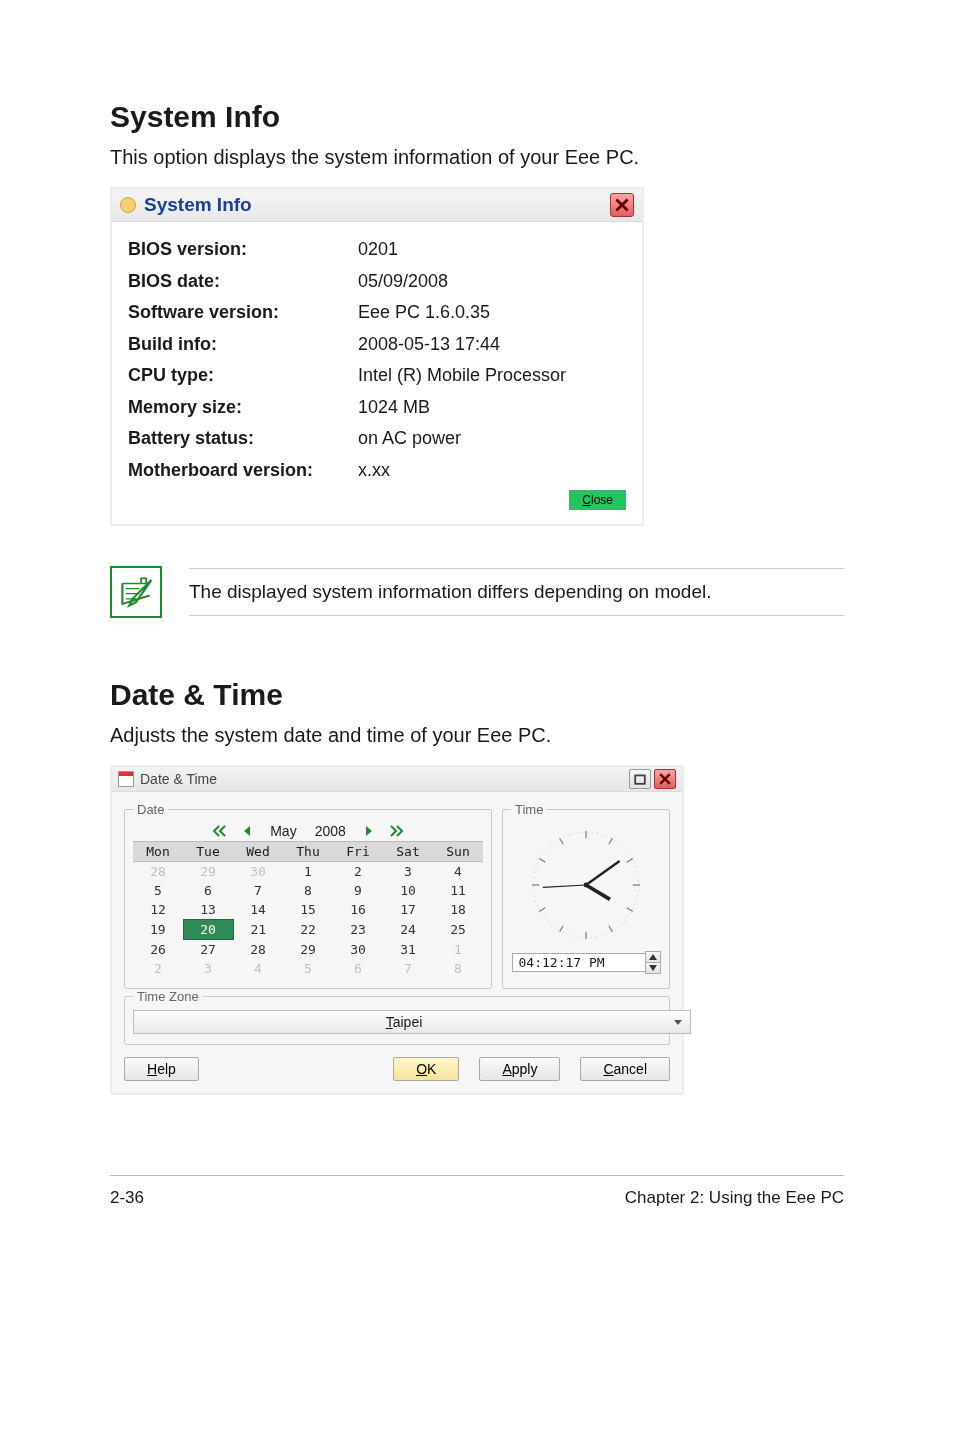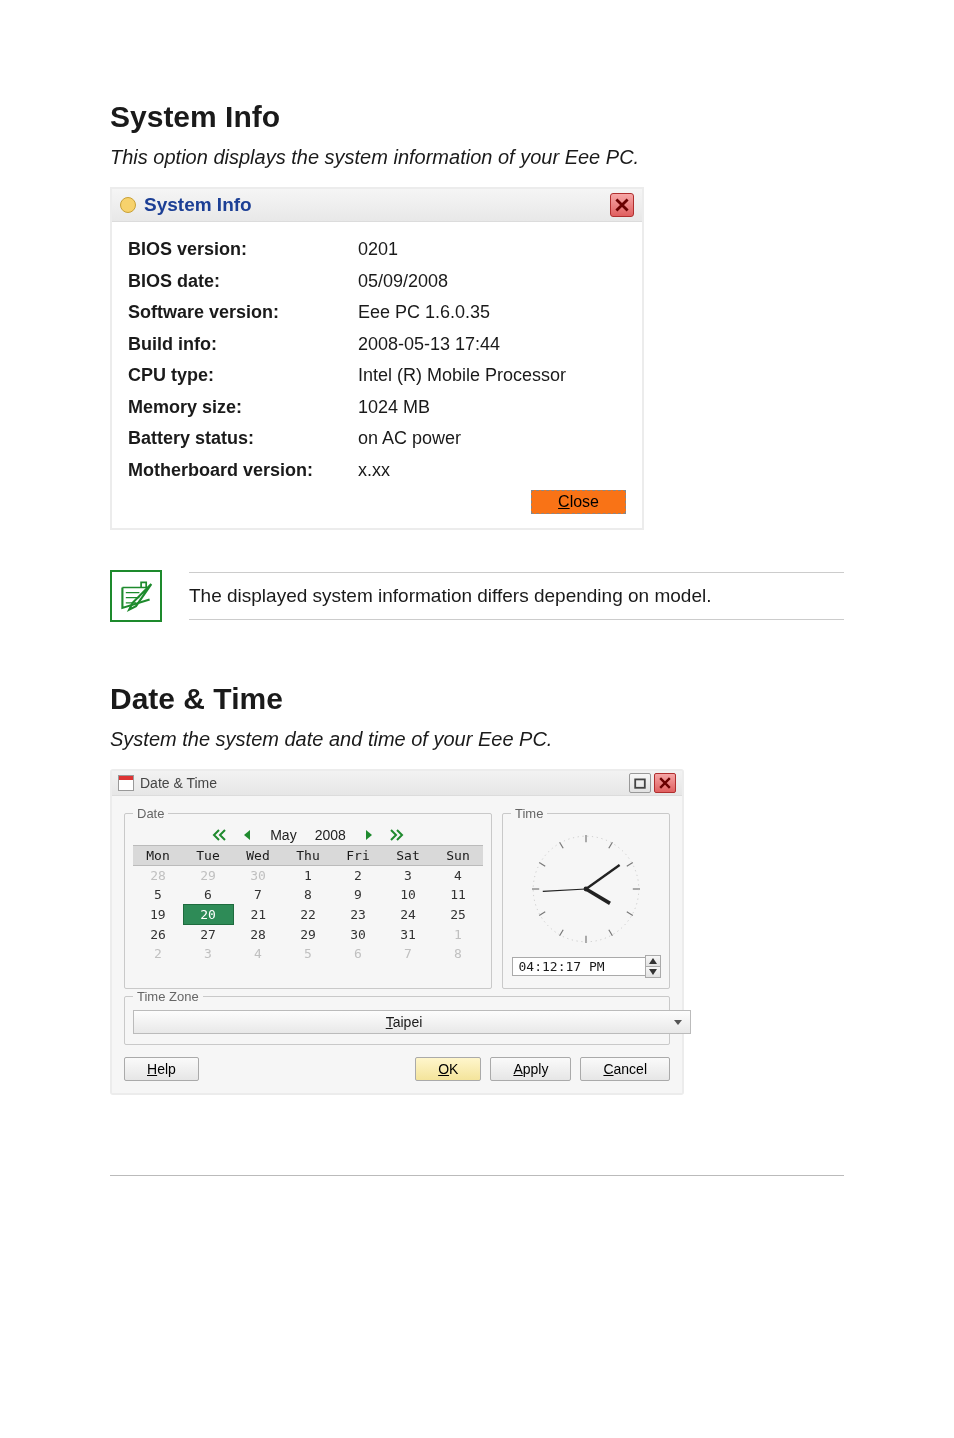--- a/index.html
+++ b/index.html
@@ -16,21 +16,20 @@
   h2.section-title {
     font-family: "Segoe UI", "Myriad Pro", Arial, sans-serif;
     font-weight: 700;
     font-size: 30px;
     margin: 0 0 12px 0;
   }
   p.body-text {
     font-family: "Segoe UI", "Myriad Pro", Arial, sans-serif;
     font-size: 20px;
     margin: 0 0 18px 0;
-    font-style: italic;
   }
 
   
   .win-sysinfo {
     width: 530px;
     border: 2px solid #ececec;
     margin-bottom: 40px;
   }
   .win-sysinfo .titlebar {
     display: flex;
@@ -79,23 +78,23 @@
     width: 230px;
     font-weight: 700;
   }
   .info-value { flex: 1; }
   .sysinfo-footer {
     text-align: right;
     padding: 4px 0 4px 0;
   }
   .btn-close {
     border: 1px dashed #888;
-    background: #f97316;
-    padding: 2px 26px;
-    font-size: 16px;
+    background: #22c55e;
+    padding: 2px 12px;
+    font-size: 12px;
   }
 
   
   .note-row {
     display: flex;
     align-items: center;
     gap: 27px;
     margin: 12px 0 60px 0;
   }
   .note-icon {
@@ -238,21 +237,21 @@
   .tz-select::after {
     content:"";
     position:absolute; right:8px; top:50%; transform:translateY(-40%);
     border-left:4px solid transparent; border-right:4px solid transparent;
     border-top:5px solid #555;
   }
 
   .dt-buttons {
     display:flex; justify-content:space-between; align-items:center; margin-top: 12px;
   }
-  .dt-buttons .right { display:flex; gap:9px; }
+  .dt-buttons .right { display:flex; gap:20px; }
   .dlg-btn {
     border:1px solid #aaa; border-radius:2px;
     background: linear-gradient(#fafafa,#e6e6e6);
     padding: 3px 22px; font-size:14px;
   }
   .dlg-btn.primary { background: linear-gradient(#fff6cc,#f4e49b); }
   .dlg-btn .ul { text-decoration: underline; }
 
   
   .page-footer-line {
@@ -334,21 +333,21 @@
         <path d="M4 10 L32 10 L32 4 L26 4 L26 10" fill="none" stroke="#1d8a2c" stroke-width="2"></path>
         <path d="M4 10 L4 34 L36 24" fill="none" stroke="#1d8a2c" stroke-width="2.5"></path>
         <path d="M8 16 L24 16 M8 22 L24 22 M8 28 L20 28" stroke="#1d8a2c" stroke-width="1.5"></path>
         <path d="M38 6 L16 28 L12 36 L20 32 Z" fill="none" stroke="#1d8a2c" stroke-width="2.5"></path>
       </svg>
     </div>
     <div class="note-text">The displayed system information differs depending on model.</div>
   </div>
 
   <h2 class="section-title">Date &amp; Time</h2>
-  <p class="body-text">System the system date and time of your Eee PC.</p>
+  <p class="body-text">Adjusts the system date and time of your Eee PC.</p>
 
   <div class="win-dt">
     <div class="titlebar">
       <div class="left">
         <span class="tiny-cal-icon"></span>
         <span>Date &amp; Time</span>
       </div>
       <div class="win-btns">
         <div class="win-btn">
           <svg viewBox="0 0 10 10">
@@ -416,20 +415,29 @@
                 <tr>
                   <td>5</td>
                   <td>6</td>
                   <td>7</td>
                   <td>8</td>
                   <td>9</td>
                   <td>10</td>
                   <td>11</td>
                 </tr>
                 <tr>
+                  <td>12</td>
+                  <td>13</td>
+                  <td>14</td>
+                  <td>15</td>
+                  <td>16</td>
+                  <td>17</td>
+                  <td>18</td>
+                </tr>
+                <tr>
                   <td>19</td>
                   <td class="today">20</td>
                   <td>21</td>
                   <td>22</td>
                   <td>23</td>
                   <td>24</td>
                   <td>25</td>
                 </tr>
                 <tr>
                   <td>26</td>
@@ -513,14 +521,18 @@
         <div class="right">
           <button class="dlg-btn primary"><span class="ul">O</span>K</button>
           <button class="dlg-btn"><span class="ul">A</span>pply</button>
           <button class="dlg-btn"><span class="ul">C</span>ancel</button>
         </div>
       </div>
     </div>
   </div>
 
   <div class="page-footer-line"></div>
+  <div class="page-footer">
+    <span>2-36</span>
+    <span>Chapter 2: Using the Eee PC</span>
+  </div>
 
 </div>
 
 </body></html>

